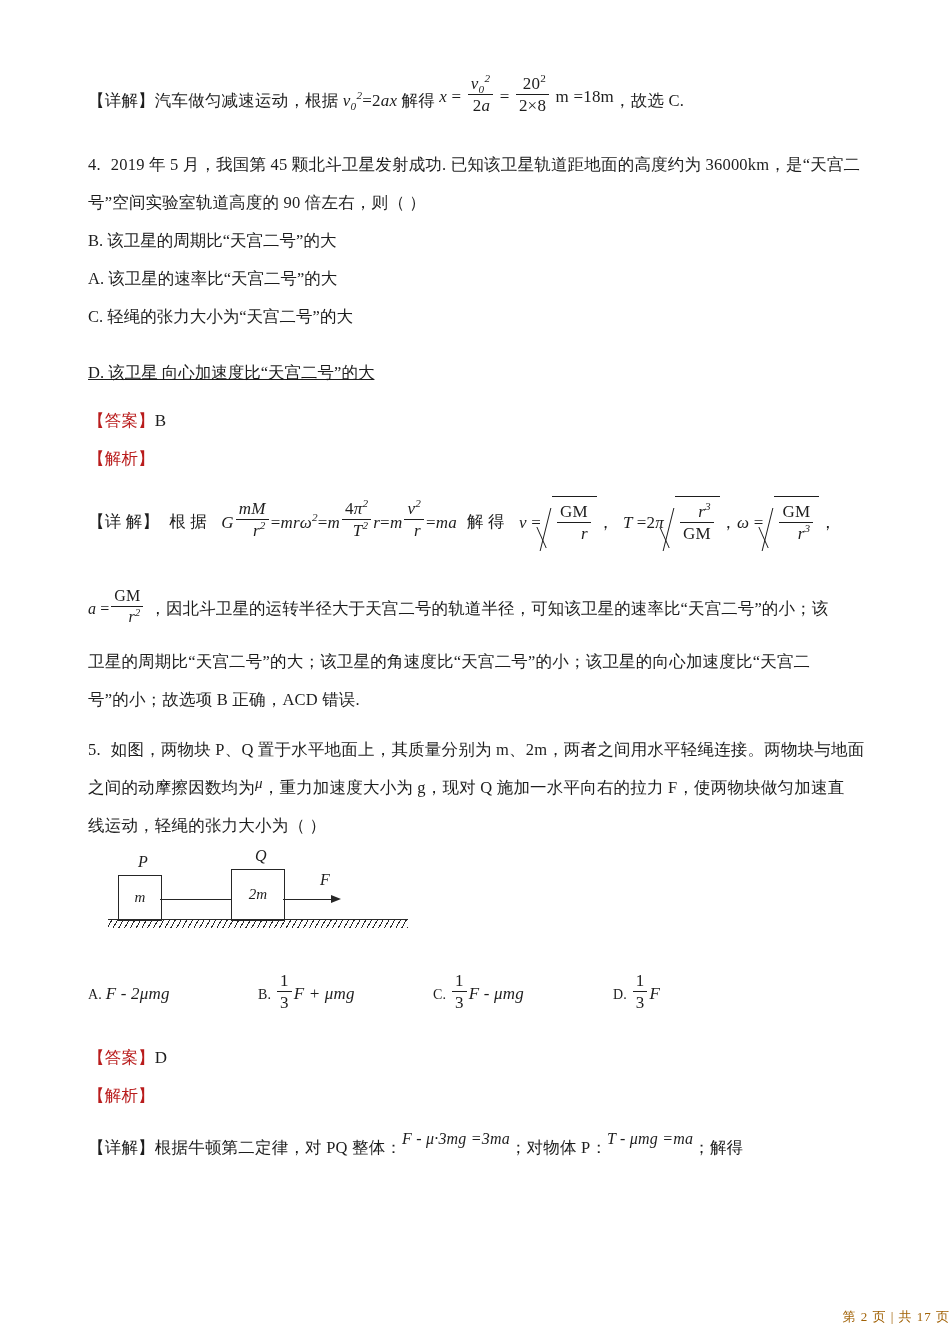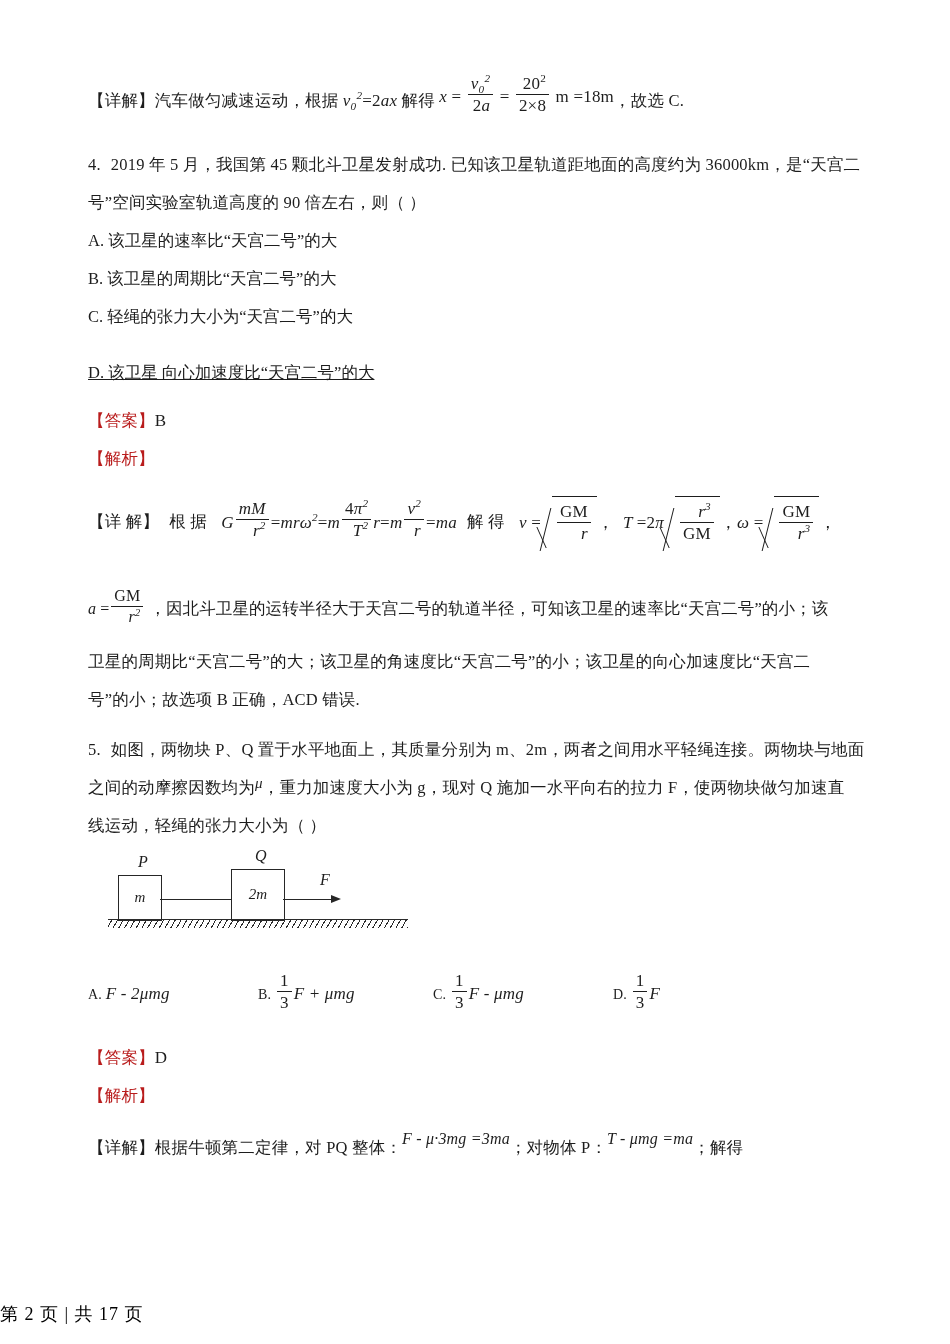--- a/index.html
+++ b/index.html
@@ -183,23 +183,23 @@
     border-bottom: 4.5px solid transparent;
     border-left: 10px solid #262626;
   }
 
   
   .footer {
     position: absolute;
     left: 0;
     bottom: 18px;
     width: 950px;
-    text-align: left;
-    font-size: 18px;
-    color: #000000;
+    text-align: right;
+    font-size: 13px;
+    color: #a16207;
     letter-spacing: 1px;
     font-family: "Liberation Serif", serif;
   }
 </style>
 </head>
 <body>
 
 <div class="page">
   <div class="content">
 
@@ -211,22 +211,22 @@
         <span class="frac"><span class="num up">20<sup class="s">2</sup></span><span class="den up">2×8</span></span>
         <span class="up">m =18m</span>
       </span><span>，故选 C.</span>
     </div>
 
     <div class="line" style="margin-top:26px;">
       <span>4.</span><span class="sp-gap-s"></span><span>2019 年 5 月，我国第 45 颗北斗卫星发射成功. 已知该卫星轨道距地面的高度约为 36000km，是“天宫二</span>
     </div>
     <div class="line">号”空间实验室轨道高度的 90 倍左右，则（  ）</div>
 
+    <div class="opt">B. 该卫星的周期比“天宫二号”的大</div>
     <div class="opt">A. 该卫星的速率比“天宫二号”的大</div>
-    <div class="opt">B. 该卫星的周期比“天宫二号”的大</div>
     <div class="opt">C. 轻绳的张力大小为“天宫二号”的大</div>
     <div class="opt" style="margin-top:18px;text-decoration:underline;">D. 该卫星   向心加速度比“天宫二号”的大</div>
 
     <div class="line" style="margin-top:10px;">
       <span class="blk-label">【答案】</span><span class="ans-val">B</span>
     </div>
     <div class="line">
       <span class="blk-label">【解析】</span>
     </div>
 

